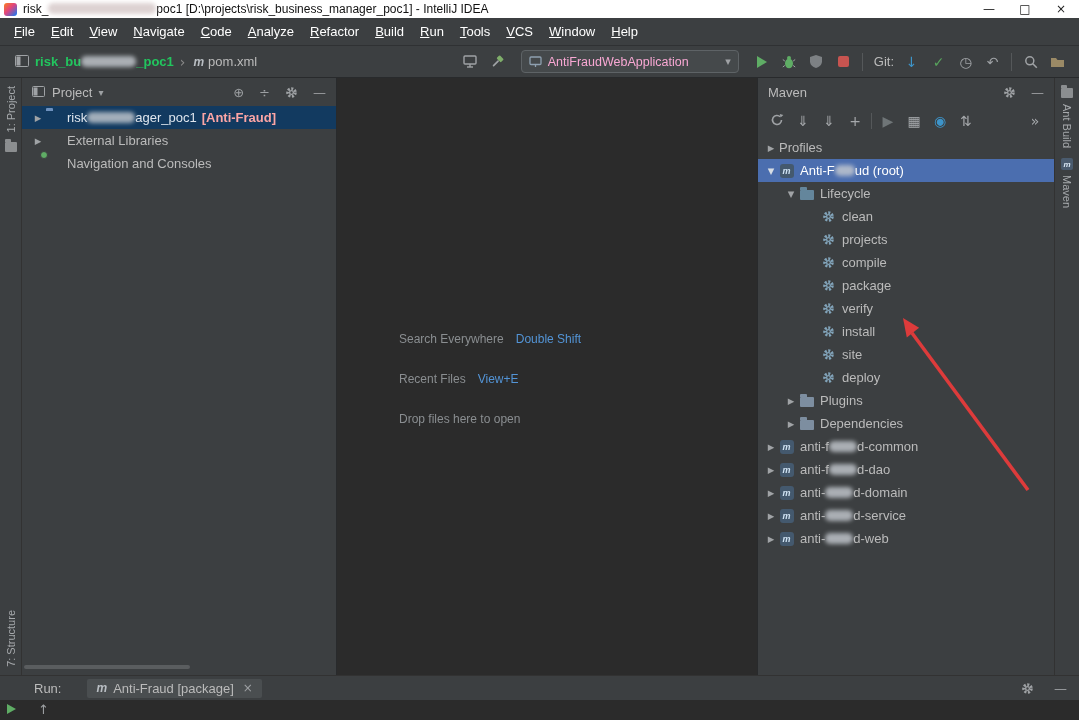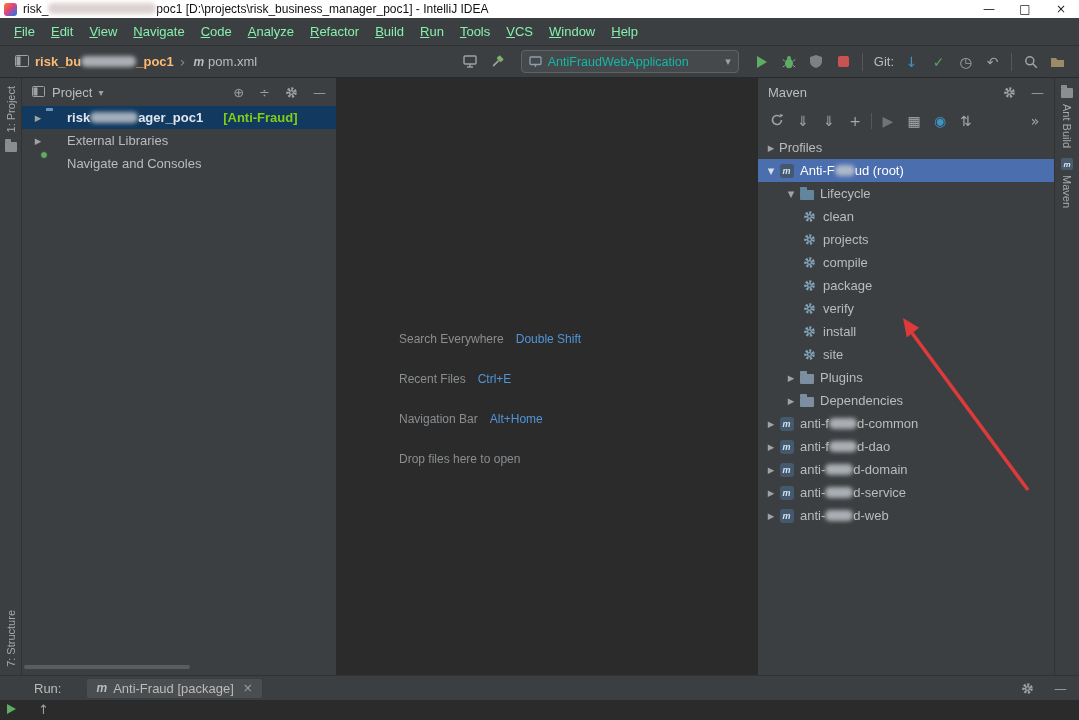--- a/index.html
+++ b/index.html
@@ -11,31 +11,31 @@
   .titlebar{height:18px;background:#fff;display:flex;align-items:center;padding-left:4px;font-size:12px;color:#111;white-space:nowrap}
   .tb-logo{width:13px;height:13px;border-radius:3px;background:linear-gradient(135deg,#fc801d 0%,#e1447d 45%,#087cfa 100%);margin-right:6px;flex:none}
   .tb-controls{margin-left:auto;display:flex;height:100%}
   .tb-btn{width:36px;display:flex;align-items:center;justify-content:center;font-size:12px;color:#222}
   .redact{display:inline-block;height:11px;border-radius:5px;background:#ddd2d2;filter:blur(2px);vertical-align:-1px}
   .redact.dark{background:#c6cbd1;opacity:.8}
   .w110{width:108px}.w55{width:55px}.w48{width:48px}.w20{width:20px}.w28{width:28px}
 
   
   .menubar{height:28px;background:#3c3f41;display:flex;align-items:center;padding-left:6px;border-bottom:1px solid #2f3133}
-  .menu-item{display:inline-block;color:#86efac;font-size:13px;padding:3px 8px;border-radius:3px}
+  .menu-item{display:inline-block;color:#ffffff;font-size:13px;padding:3px 8px;border-radius:3px}
   .menu-item::first-letter{text-decoration:underline}
 
   
   .toolbar{height:32px;background:#3c3f41;display:flex;align-items:center;border-bottom:1px solid #282a2c;padding:0 8px;color:#bbb;font-size:13px;white-space:nowrap}
-  .crumb-proj{font-weight:bold;color:#fdba74}
+  .crumb-proj{font-weight:bold;color:#22c55e}
   .crumb-sep{color:#8a8a8a;margin:0 6px;font-size:14px}
   .m-badge{display:inline-block;font-weight:bold;font-style:italic;color:#b9bec3;font-size:12px;margin:0 4px 0 2px}
   .ticon{width:27px;height:24px;display:flex;align-items:center;justify-content:center;flex:none;color:#9fa2a5;font-size:14px}
   .combo{display:flex;align-items:center;height:23px;border:1px solid #5e6366;border-radius:4px;background:#45494b;padding:0 7px;margin:0 10px;min-width:218px}
-  .combo-label{font-size:12.5px;color:#14b8a6;margin:0 8px 0 6px}
+  .combo-label{font-size:12.5px;color:#f9a8d4;margin:0 8px 0 6px}
   .combo-arrow{margin-left:auto;color:#9fa2a5;font-size:11px}
   .play-tri{width:0;height:0;border-left:10px solid #5fad65;border-top:6px solid transparent;border-bottom:6px solid transparent}
   .stop-sq{width:11px;height:11px;background:#c75450;border-radius:2px}
   .tsep{width:1px;height:18px;background:#55585a;margin:0 5px}
   .git-label{color:#bbb;margin:0 4px 0 6px}
   .blue{color:#3d94c9}.green{color:#57a35c}
 
   
   .main{display:flex;height:597px}
   .stripe{width:22px;background:#3c3f41;display:flex;flex-direction:column;align-items:center;padding:8px 0;flex:none}
@@ -56,39 +56,39 @@
   .prow.sel{background:#123a60;color:#dfe6ee}
   .arr{width:16px;text-align:center;font-size:8.5px;color:#a0a3a6;flex:none}
   .pico{width:15px;height:13px;flex:none;margin-right:6px;position:relative}
   .folder{width:14px;height:10px;background:#6e91be;border-radius:1px;position:relative;margin-top:2px}
   .folder::before{content:"";position:absolute;top:-3px;left:0;width:7px;height:3px;background:#6e91be;border-radius:1px 1px 0 0}
   .folder.gray{background:#7d8ea0}.folder.gray::before{background:#7d8ea0}
   .folder.blue{background:#64869c}.folder.blue::before{background:#64869c}
   .lib-ico{width:13px;height:12px;margin-top:1px;background:linear-gradient(90deg,#87b87f 0 3px,transparent 3px 5px,#6f9ec9 5px 8px,transparent 8px 10px,#c9a86f 10px 13px)}
   .scratch-ico{width:12px;height:12px;background:#6e7274;border-radius:2px;position:relative;margin-top:1px}
   .scratch-ico::after{content:"";position:absolute;right:-2px;bottom:-2px;width:6px;height:6px;border-radius:50%;background:#5fad65;border:1px solid #3c3f41}
-  .pname{font-weight:bold}
-  .badge{font-weight:bold;color:#84cc16;margin-left:20px}
+  .pname{font-weight:normal}
+  .badge{font-weight:bold;color:#fca5a5;margin-left:5px}
   .hscroll{position:absolute;left:2px;bottom:6px;width:166px;height:4px;background:#5a5d5f;border-radius:2px}
 
   
   .editor{flex:1;background:#2b2b2b;position:relative}
   .shortcuts{position:absolute;top:254px;left:62px}
   .sc-line{margin-bottom:26px;font-size:12px;color:#8a8e91;white-space:nowrap}
   .sc-key{color:#5394d6;margin-left:12px}
 
   
   .maven-panel{width:297px;background:#3c3f41;border-left:1px solid #282a2c;display:flex;flex-direction:column;flex:none}
   .mtoolbar{height:30px;display:flex;align-items:center;padding:0 6px;color:#a6a9ac;flex:none}
   .mt-icon{width:26px;text-align:center;font-size:14px}
   .mt-sep{width:1px;height:16px;background:#55585a;margin:0 3px}
   .dim{color:#6f7577}
   .mrow{height:23px;display:flex;align-items:center;font-size:13px;color:#bbb;white-space:nowrap}
   .mrow.sel{background:#4b6eaf;color:#fff}
-  .i0{padding-left:5px}.i1{padding-left:25px}.g2{padding-left:44px}
+  .i0{padding-left:5px}.i1{padding-left:25px}.g2{padding-left:63px}
   .mico{width:15px;height:14px;flex:none;margin-right:6px;display:flex;align-items:center;justify-content:center}
   .mvn{width:14px;height:14px;background:#44596e;border-radius:3px;color:#cfe2f2;font-size:9px;font-weight:bold;font-style:italic;display:flex;align-items:center;justify-content:center}
   .gear-svg{display:block}
 
   
   .runbar{height:25px;background:#3c3f41;border-top:1px solid #323232;display:flex;align-items:center;font-size:13px;color:#bbb;padding:0 12px}
   .run-label{margin-left:22px}
   .run-tab{display:flex;align-items:center;gap:6px;margin-left:26px;background:#4a4e50;padding:2px 9px;border-radius:2px}
   .tab-close{color:#9da0a3;font-size:12px;margin-left:3px}
   .rb-icons{margin-left:auto;display:flex;gap:20px;align-items:center;color:#9fa2a5}
@@ -246,31 +246,30 @@
         <span class="badge">[Anti-Fraud]</span>
       </div>
       <div class="prow">
         <span class="arr g">▶</span>
         <span class="pico"><span class="lib-ico"></span></span>
         <span>External Libraries</span>
       </div>
       <div class="prow">
         <span class="arr"></span>
         <span class="pico"><span class="scratch-ico"></span></span>
-        <span>Navigate and Consoles</span>
+        <span>Navigation and Consoles</span>
       </div>
 
       <span class="hscroll"></span>
     </div>
 
     <div class="editor">
       <div class="shortcuts">
         <div class="sc-line"><span>Search Everywhere</span><span class="sc-key">Double Shift</span></div>
-        <div class="sc-line"><span>Recent Files</span><span class="sc-key">Ctrl+E</span></div>
-        <div class="sc-line"><span>Navigation Bar</span><span class="sc-key">Alt+Home</span></div>
+        <div class="sc-line"><span>Recent Files</span><span class="sc-key">View+E</span></div>
         <div class="sc-line"><span>Drop files here to open</span></div>
       </div>
     </div>
 
     <div class="maven-panel">
       <div class="panel-header">
         <span>Maven</span>
         <span class="ph-icons">
           <svg class="gear-svg" width="13" height="13" viewBox="0 0 14 14">
               <circle cx="7" cy="7" r="4.2" fill="none" stroke="#9fa2a5" stroke-width="3" stroke-dasharray="2.2 1.6"></circle>
@@ -374,20 +373,29 @@
         </div>
         <div class="mrow g2">
           <span class="mico">
               <svg width="13" height="13" viewBox="0 0 14 14">
                 <circle cx="7" cy="7" r="4.2" fill="none" stroke="#82a4ba" stroke-width="3" stroke-dasharray="2.2 1.6"></circle>
                 <circle cx="7" cy="7" r="2" fill="none" stroke="#82a4ba" stroke-width="1.4"></circle>
               </svg>
             </span>
           <span>site</span>
         </div>
+        <div class="mrow g2">
+          <span class="mico">
+              <svg width="13" height="13" viewBox="0 0 14 14">
+                <circle cx="7" cy="7" r="4.2" fill="none" stroke="#82a4ba" stroke-width="3" stroke-dasharray="2.2 1.6"></circle>
+                <circle cx="7" cy="7" r="2" fill="none" stroke="#82a4ba" stroke-width="1.4"></circle>
+              </svg>
+            </span>
+          <span>deploy</span>
+        </div>
 
         <div class="mrow i1">
           <span class="arr g">▶</span>
           <span class="mico">
               <span class="folder gray"></span>
             </span>
           <span>Plugins</span>
         </div>
         <div class="mrow i1">
           <span class="arr g">▶</span>

